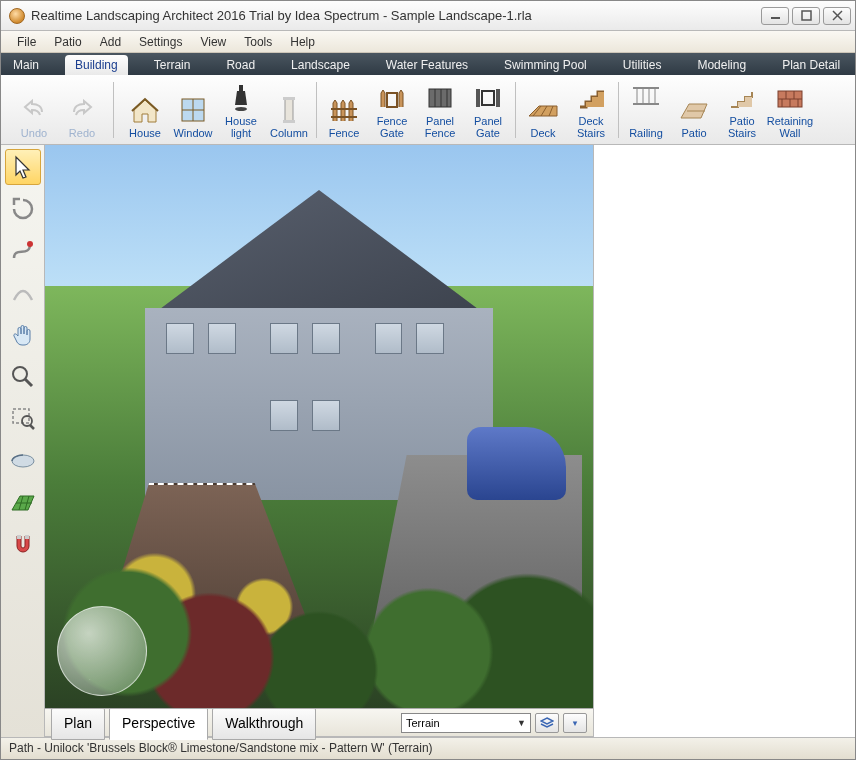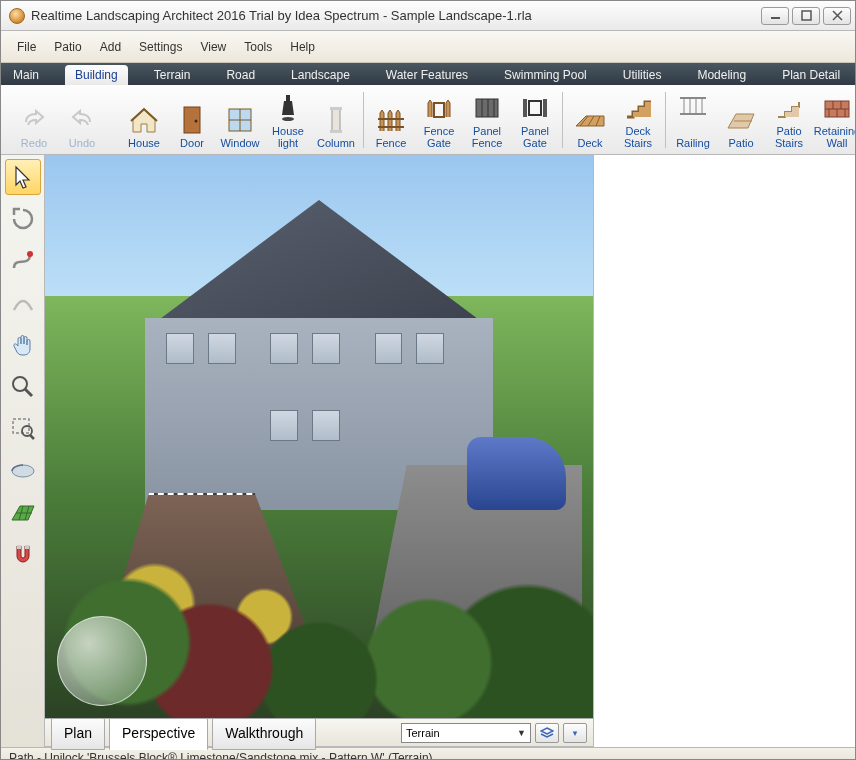--- a/index.html
+++ b/index.html
@@ -33,21 +33,21 @@
 .titlebar .winbtn {
   width: 28px; height: 18px;
   background: linear-gradient(#fcfcfc,#e3e3e3);
   border: 1px solid #9a9a9a;
   border-radius: 3px;
   display: flex; align-items: center; justify-content: center;
   font-size: 13px; color: #555;
   cursor: pointer;
 }
 .menubar {
-  height: 32px;
+  height: 22px;
   background: linear-gradient(#faf8f3,#ece7db);
   display: flex;
   align-items: center;
   padding: 0 8px;
   gap: 2px;
   border-bottom: 1px solid #cdc6b8;
 }
 .menubar .menuitem {
   padding: 2px 8px;
   color: #333;
@@ -303,53 +303,44 @@
   <div class="tab">Utilities</div>
   <div class="tab">Modeling</div>
   <div class="tab">Plan Detail</div>
 </div>
 
 <div class="ribbon">
   <div class="rgroup">
     <div class="rbtn disabled">
       <div class="ricon">
         <svg width="28" height="22">
-            <path d="M6 13c0-5 4-8 10-8L16 2l7 6-7 6V11c-4 0-7 1-8 5" fill="none" stroke="#c8c8c8" stroke-width="2"></path>
-          </svg>
-      </div>
-      <span>Redo</span>
+            <path d="M22 13c0-5-4-8-10-8L12 2 5 8l7 6V11c4 0 7 1 8 5" fill="none" stroke="#c8c8c8" stroke-width="2"></path>
+          </svg>
+      </div>
+      <span>Undo</span>
     </div>
     <div class="rbtn disabled">
       <div class="ricon">
         <svg width="28" height="22">
-            <path d="M22 13c0-5-4-8-10-8L12 2 5 8l7 6V11c4 0 7 1 8 5" fill="none" stroke="#c8c8c8" stroke-width="2"></path>
-          </svg>
-      </div>
-      <span>Undo</span>
+            <path d="M6 13c0-5 4-8 10-8L16 2l7 6-7 6V11c-4 0-7 1-8 5" fill="none" stroke="#c8c8c8" stroke-width="2"></path>
+          </svg>
+      </div>
+      <span>Redo</span>
     </div>
   </div>
   <div class="sep"></div>
   <div class="rgroup" id="ribbon-buttons">
       <div class="rbtn">
         <div class="ricon">
           <svg width="30" height="28">
             <path d="M4 26V14L15 4l11 10v12H18v-8h-6v8z" fill="#f2e6c8" stroke="#a07d3a"></path>
             <path d="M2 15L15 3l13 12" fill="none" stroke="#7a5a24" stroke-width="2"></path>
           </svg>
         </div>
         <span style="white-space: pre;">House</span>
-      </div>
-      <div class="rbtn">
-        <div class="ricon">
-          <svg width="22" height="30">
-            <rect x="3" y="2" width="16" height="26" fill="#b5723a" stroke="#6e431f"></rect>
-            <circle cx="15" cy="16" r="1.5" fill="#3a2a16"></circle>
-          </svg>
-        </div>
-        <span style="white-space: pre;">Door</span>
       </div>
       <div class="rbtn">
         <div class="ricon">
           <svg width="26" height="26">
             <rect x="2" y="2" width="22" height="22" fill="#bcd9f0" stroke="#7a5a24"></rect>
             <line x1="13" y1="2" x2="13" y2="24" stroke="#7a5a24"></line>
             <line x1="2" y1="13" x2="24" y2="13" stroke="#7a5a24"></line>
           </svg>
         </div>
         <span style="white-space: pre;">Window</span>

